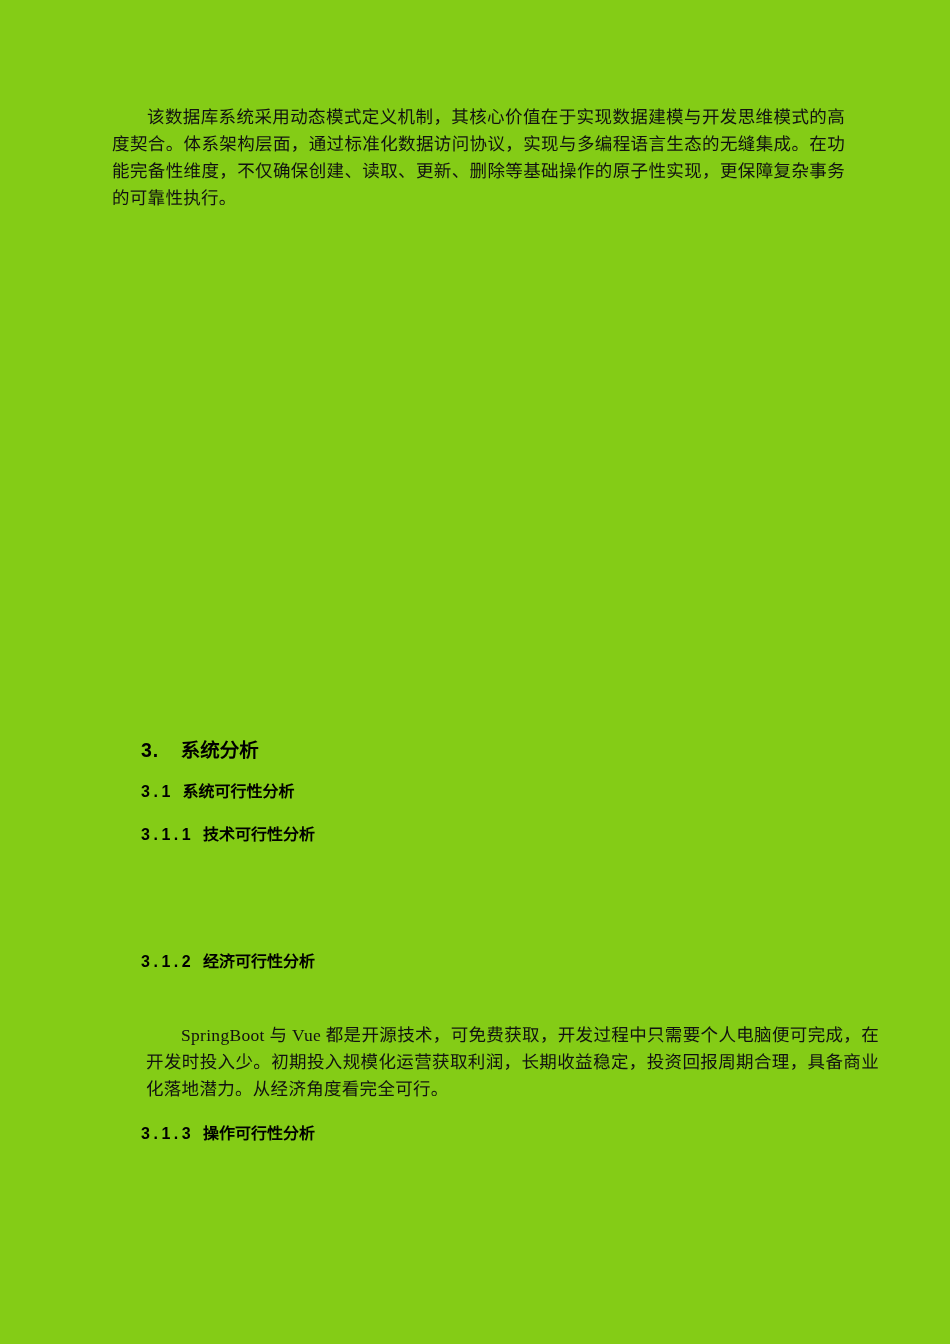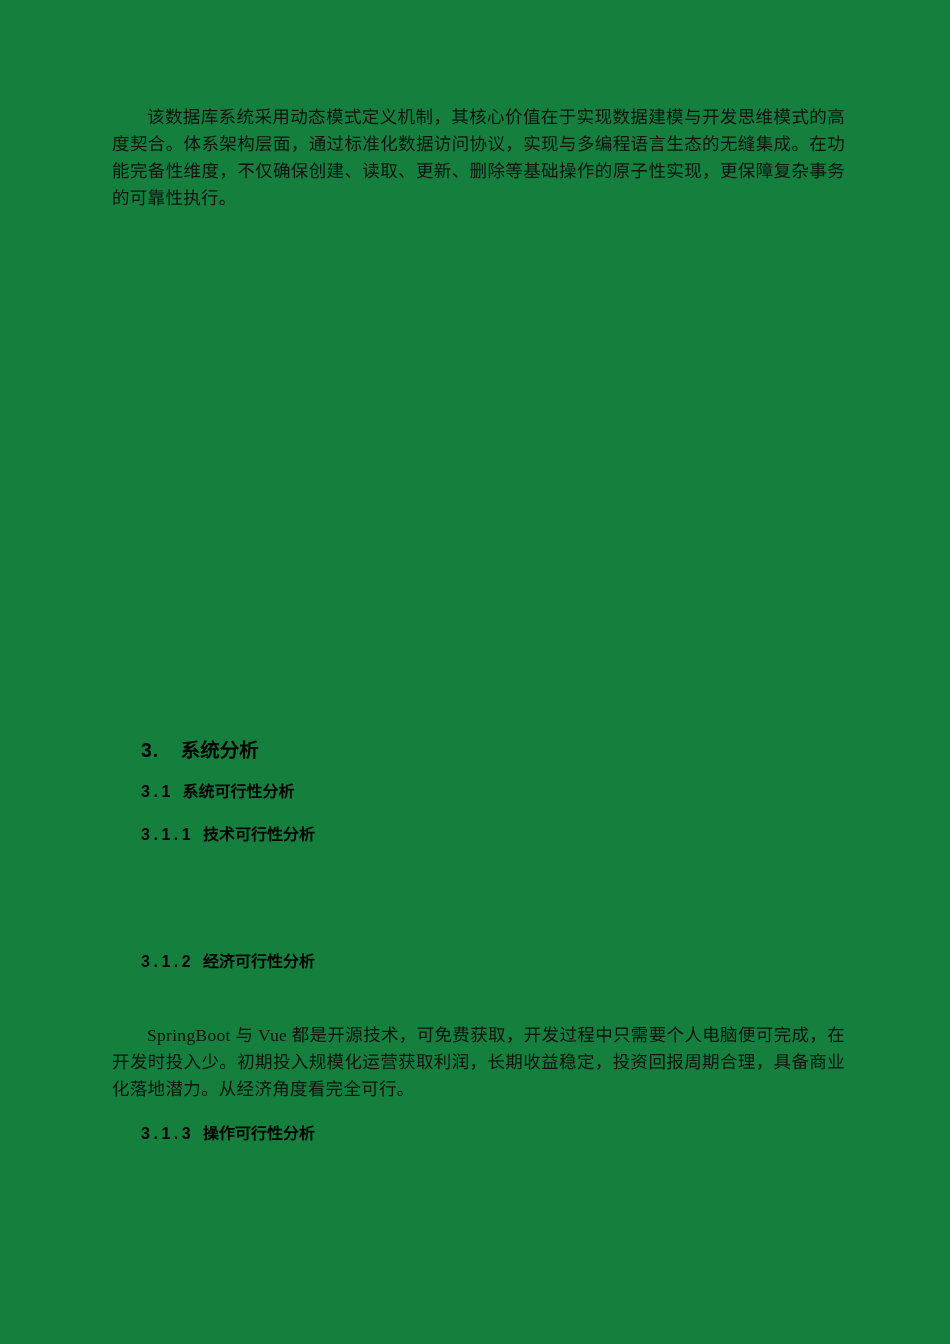--- a/index.html
+++ b/index.html
@@ -4,21 +4,21 @@
 <style>
   html, body {
     margin: 0;
     padding: 0;
     background: #ffffff;
   }
   .page {
     position: relative;
     width: 950px;
     height: 1344px;
-    background: #15803d;
+    background: #84cc16;
     color: #111111;
     font-family: "Liberation Serif", "DejaVu Serif", serif;
     overflow: hidden;
   }
   .body-par {
     position: absolute;
     left: 112px;
     width: 733px;
     font-size: 17.5px;
     line-height: 27px;
@@ -52,21 +52,21 @@
   .h-level2, .h-level3 {
     font-size: 16px;
   }
   
   #p-intro   { top: 104px; }
   #h-3       { top: 726px; }
   #h-3-1     { top: 770px; }
   #h-3-1-1   { top: 813px; text-align: right; }
   #p-tech    { top: 846px; }
   #h-3-1-2   { top: 940px; }
-  #p-econ    { top: 1022px; }
+  #p-econ    { top: 1022px; margin-left: 34px; }
   #h-3-1-3   { top: 1112px; }
   #p-oper    { top: 1147px; }
 </style>
 </head>
 <body>
 
 <div class="page">
 
   <p id="p-intro" class="body-par">该数据库系统采用动态模式定义机制，其核心价值在于实现数据建模与开发思维模式的高度契合。体系架构层面，通过标准化数据访问协议，实现与多编程语言生态的无缝集成。在功能完备性维度，不仅确保创建、读取、更新、删除等基础操作的原子性实现，更保障复杂事务的可靠性执行。</p>
 

